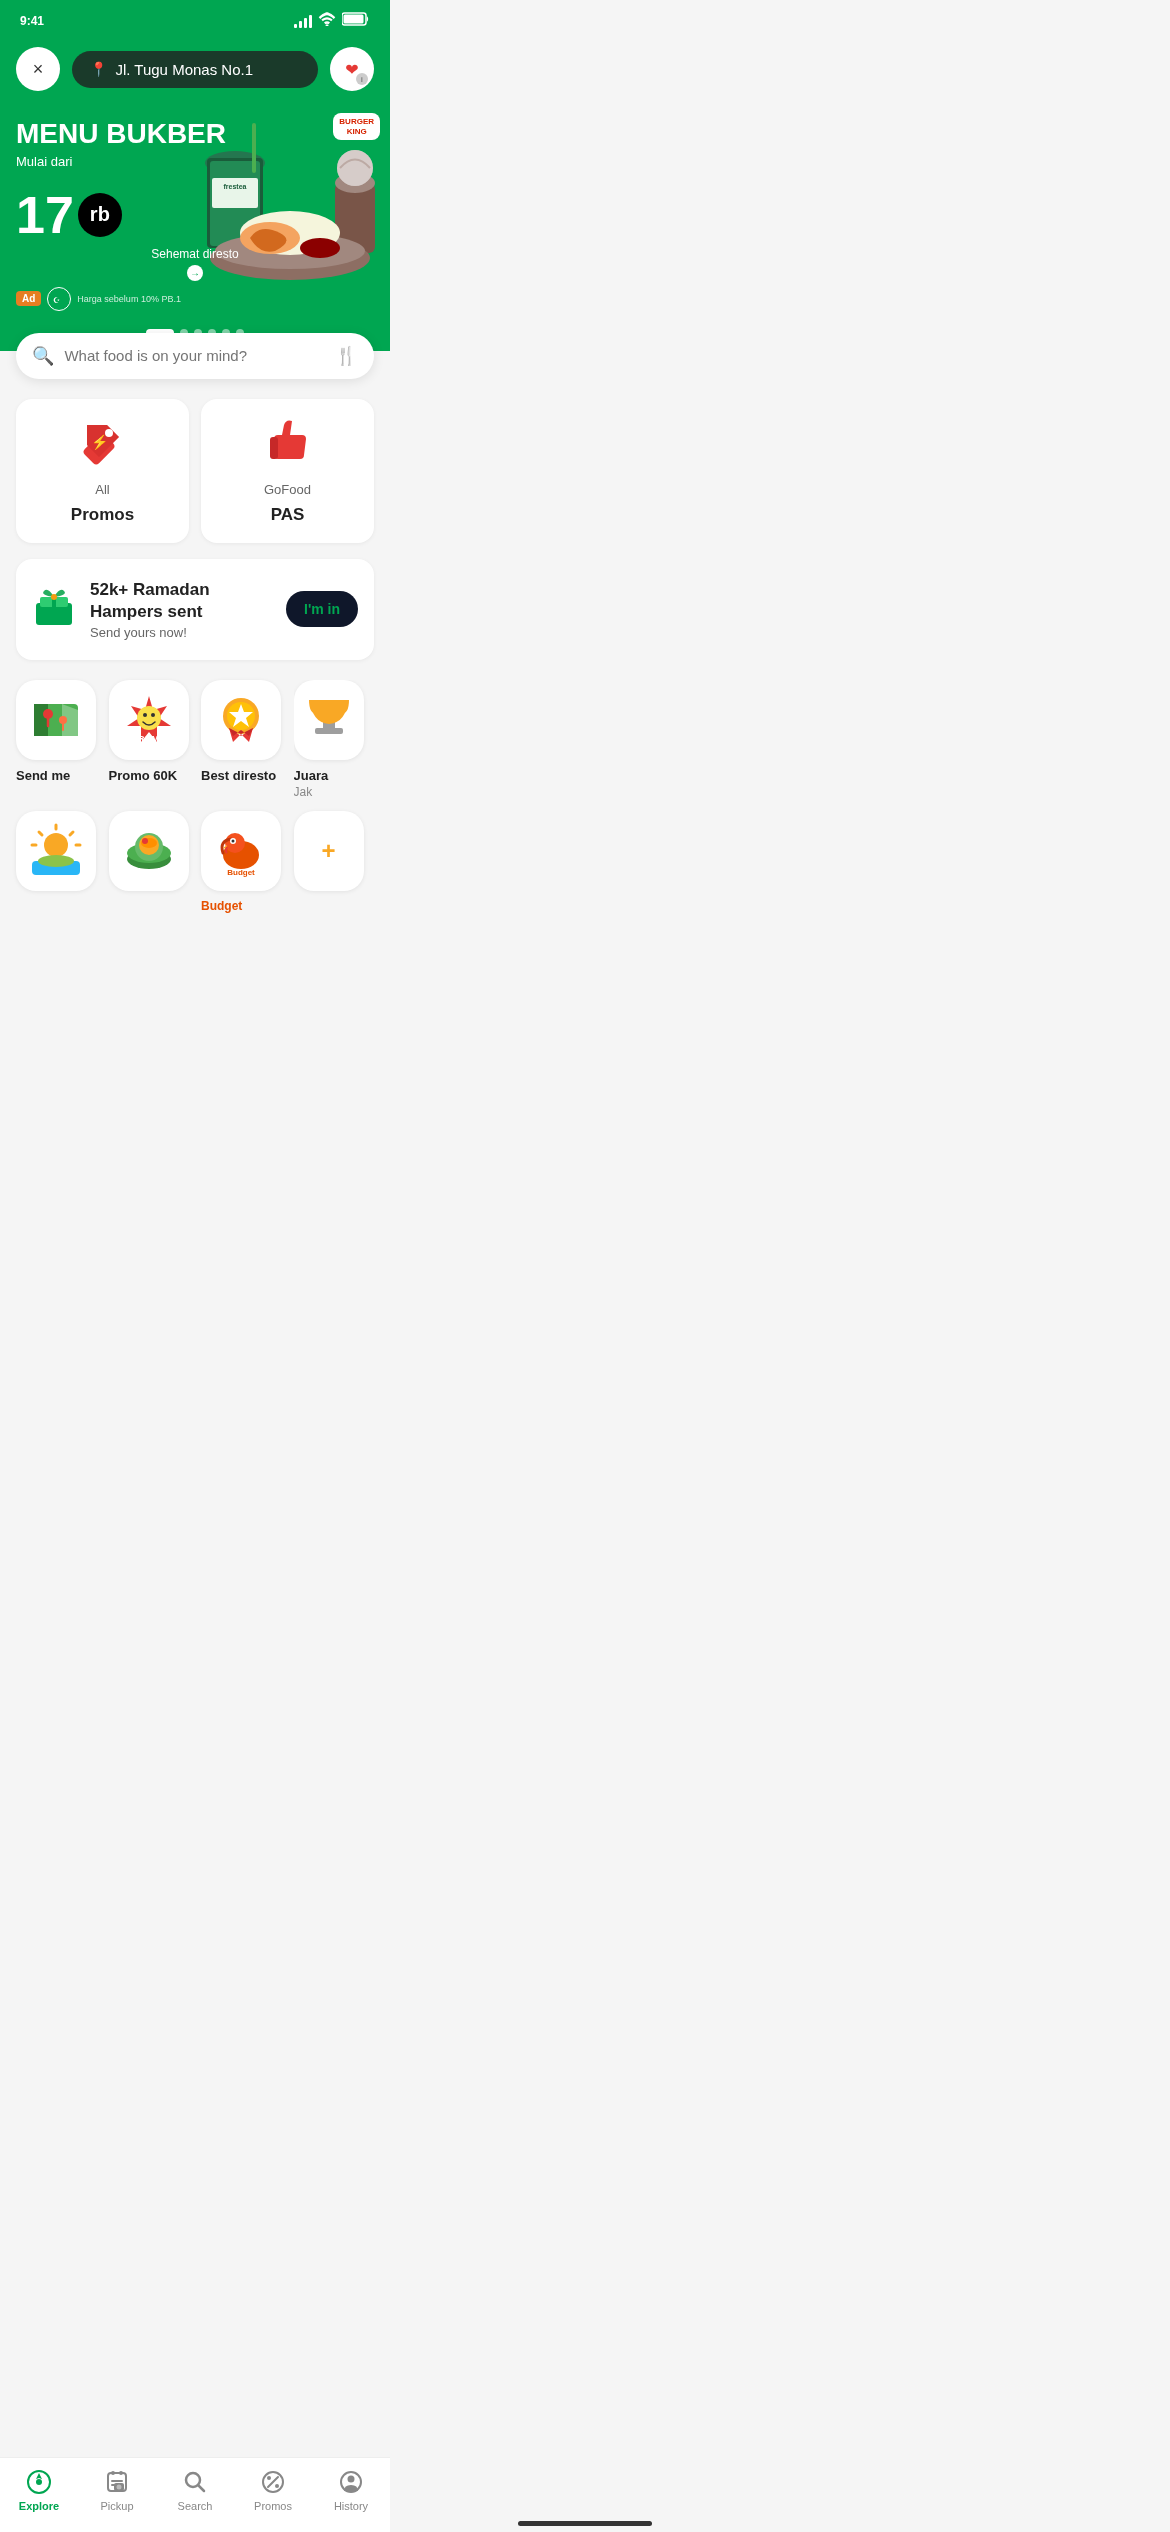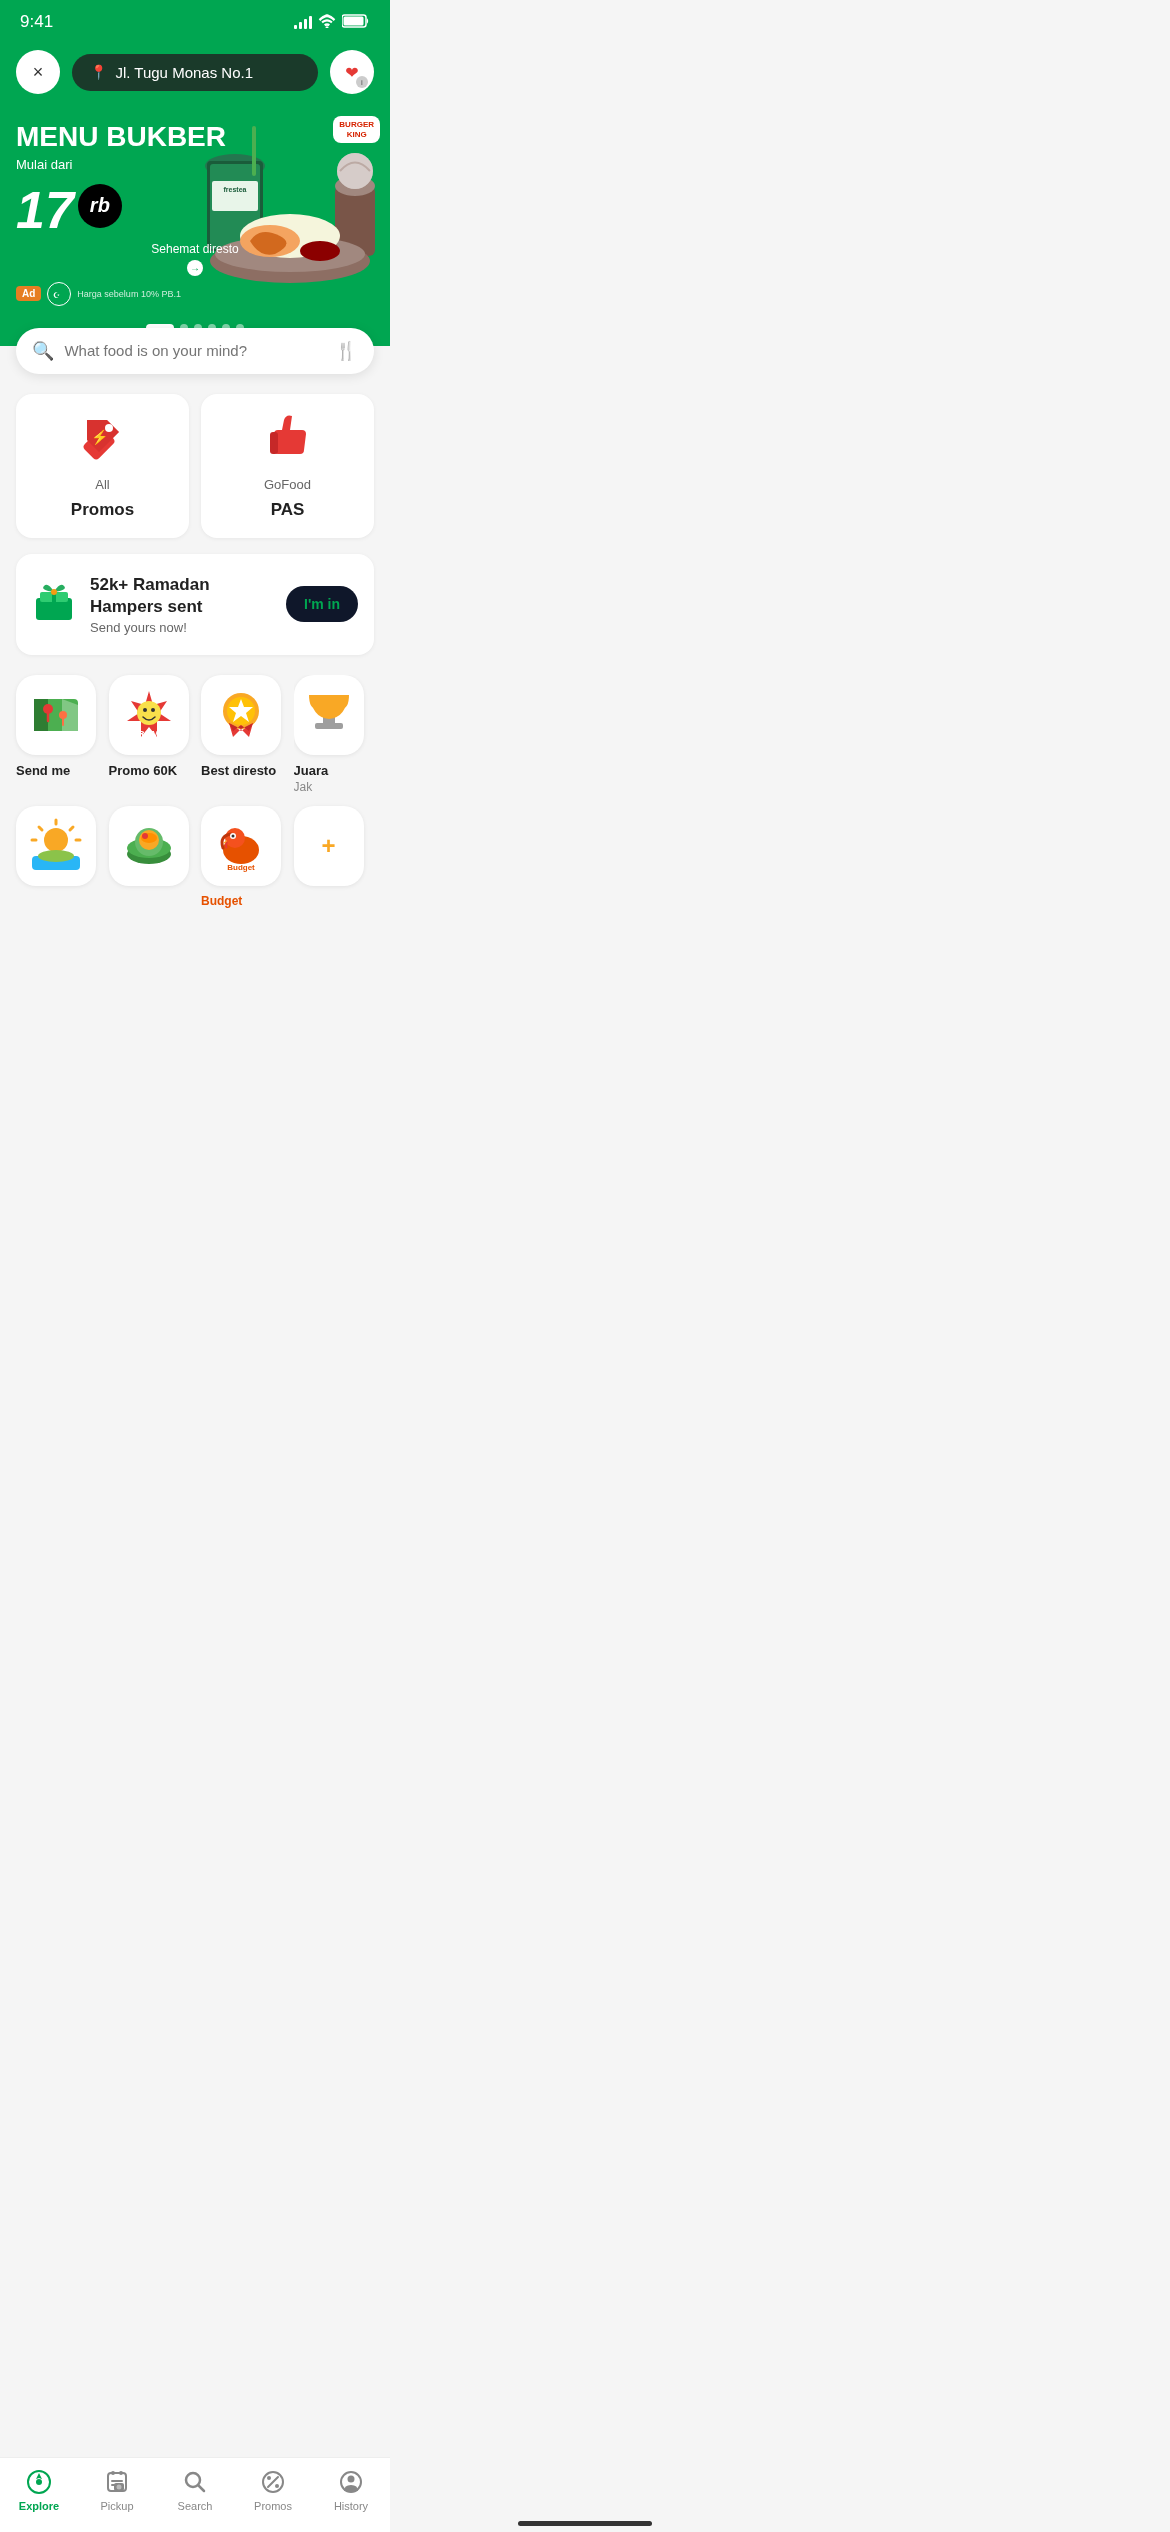--- a/index.html
+++ b/index.html
@@ -16,22 +16,22 @@
     
     .status-bar {
       background: #00a651;
       display: flex;
       justify-content: space-between;
       align-items: center;
       padding: 12px 20px 8px;
       color: white;
     }
     .status-time {
-      font-size: 17px;
-      font-weight: 400;
+      font-size: 12px;
+      font-weight: 700;
     }
     .status-icons {
       display: flex;
       align-items: center;
       gap: 6px;
     }
     .signal-bars {
       display: flex;
       align-items: flex-end;
       gap: 2px;
@@ -137,22 +137,22 @@
       text-transform: uppercase;
     }
     .banner-subtitle {
       color: white;
       font-size: 13px;
       margin-top: 4px;
       font-weight: 400;
     }
     .banner-price-row {
       display: flex;
-      margin-top: 12px;
-      font-style: italic;
+      align-items: center;
+      margin-top: 20px;
     }
     .banner-price {
       color: white;
       font-size: 52px;
       font-weight: 900;
       line-height: 1;
     }
     .banner-rb {
       background: #000000;
       color: white;

